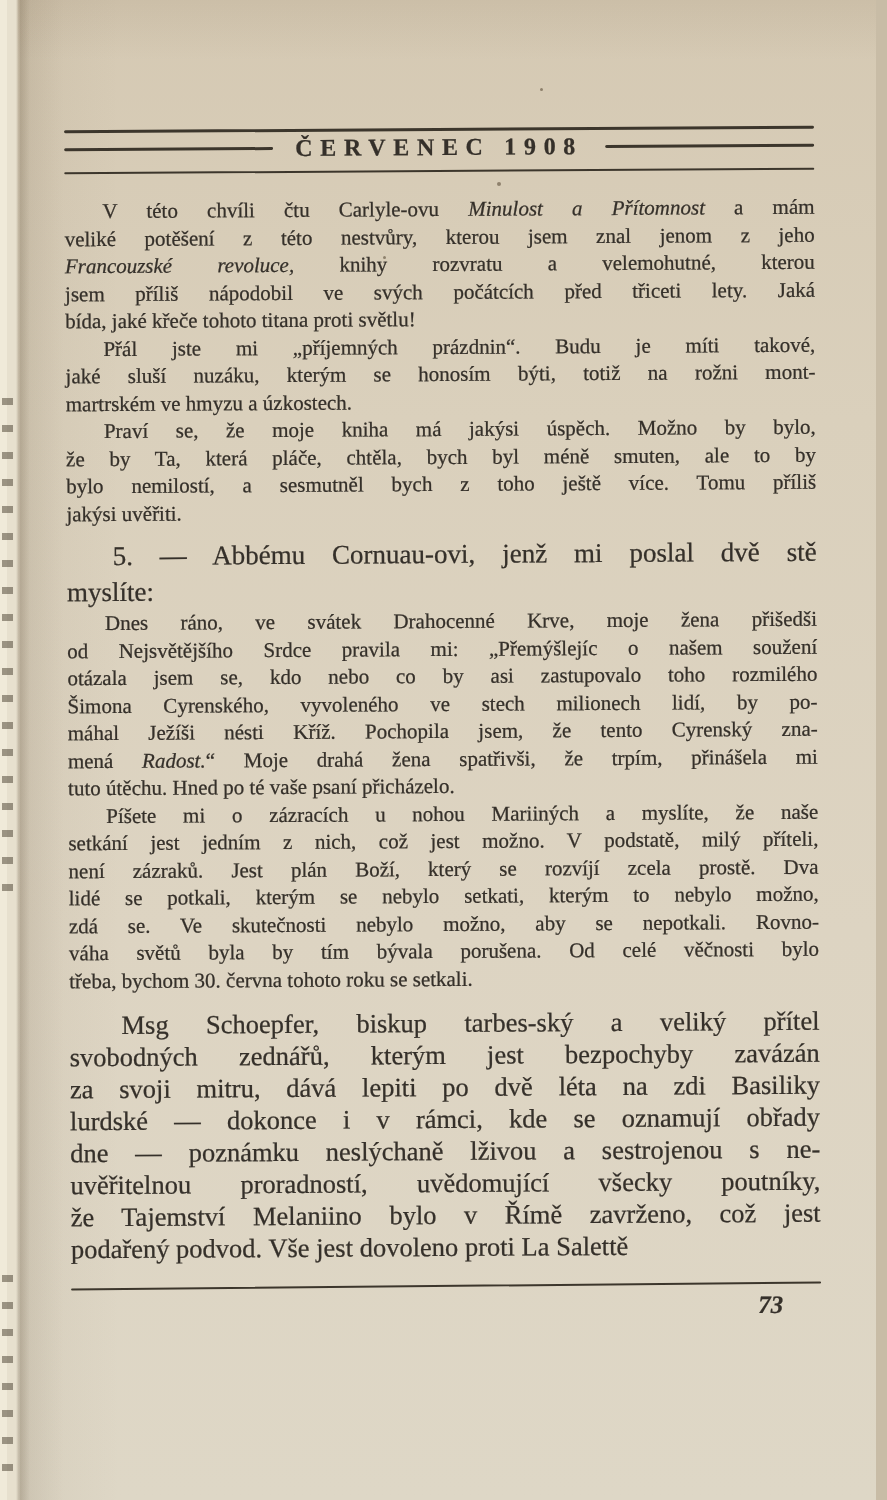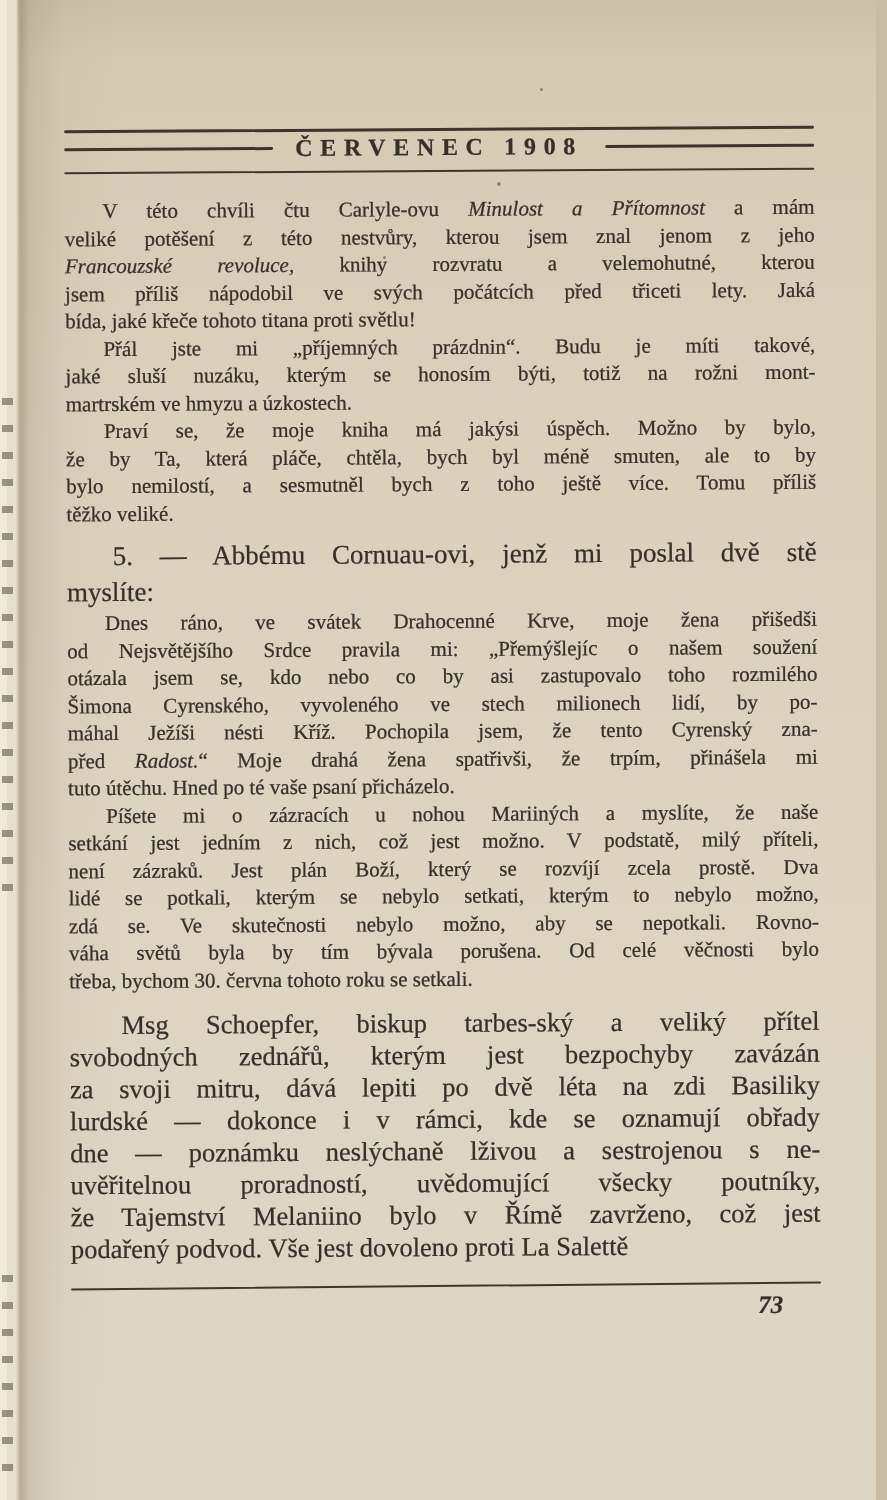--- a/index.html
+++ b/index.html
@@ -99,33 +99,33 @@
         </div>
         <div class="block normal">
           <div class="line fill indent"><span>Přál jste mi „příjemných prázdnin“. Budu je míti takové,</span></div>
           <div class="line fill"><span>jaké sluší nuzáku, kterým se honosím býti, totiž na rožni mont-</span></div>
           <div class="line"><span>martrském ve hmyzu a úzkostech.</span></div>
         </div>
         <div class="block normal">
           <div class="line fill indent"><span>Praví se, že moje kniha má jakýsi úspěch. Možno by bylo,</span></div>
           <div class="line fill"><span>že by Ta, která pláče, chtěla, bych byl méně smuten, ale to by</span></div>
           <div class="line fill"><span>bylo nemilostí, a sesmutněl bych z toho ještě více. Tomu příliš</span></div>
-          <div class="line"><span>těžko veliké.</span></div>
+          <div class="line"><span>jakýsi uvěřiti.</span></div>
         </div>
         <div class="block heading">
           <div class="line fill indent"><span>5. — Abbému Cornuau-ovi, jenž mi poslal dvě stě</span></div>
           <div class="line"><span>myslíte:</span></div>
         </div>
         <div class="block normal">
           <div class="line fill indent"><span>Dnes ráno, ve svátek Drahocenné Krve, moje žena přišedši</span></div>
           <div class="line fill"><span>od Nejsvětějšího Srdce pravila mi: „Přemýšlejíc o našem soužení</span></div>
           <div class="line fill"><span>otázala jsem se, kdo nebo co by asi zastupovalo toho rozmilého</span></div>
           <div class="line fill"><span>Šimona Cyrenského, vyvoleného ve stech milionech lidí, by po-</span></div>
           <div class="line fill"><span>máhal Ježíši nésti Kříž. Pochopila jsem, že tento Cyrenský zna-</span></div>
-          <div class="line fill"><span>před </span><span class="it">Radost.</span><span>“ Moje drahá žena spatřivši, že trpím, přinášela mi</span></div>
+          <div class="line fill"><span>mená </span><span class="it">Radost.</span><span>“ Moje drahá žena spatřivši, že trpím, přinášela mi</span></div>
           <div class="line"><span>tuto útěchu. Hned po té vaše psaní přicházelo.</span></div>
         </div>
         <div class="block normal">
           <div class="line fill indent"><span>Píšete mi o zázracích u nohou Mariiných a myslíte, že naše</span></div>
           <div class="line fill"><span>setkání jest jedním z nich, což jest možno. V podstatě, milý příteli,</span></div>
           <div class="line fill"><span>není zázraků. Jest plán Boží, který se rozvíjí zcela prostě. Dva</span></div>
           <div class="line fill"><span>lidé se potkali, kterým se nebylo setkati, kterým to nebylo možno,</span></div>
           <div class="line fill"><span>zdá se. Ve skutečnosti nebylo možno, aby se nepotkali. Rovno-</span></div>
           <div class="line fill"><span>váha světů byla by tím bývala porušena. Od celé věčnosti bylo</span></div>
           <div class="line"><span>třeba, bychom 30. června tohoto roku se setkali.</span></div>

